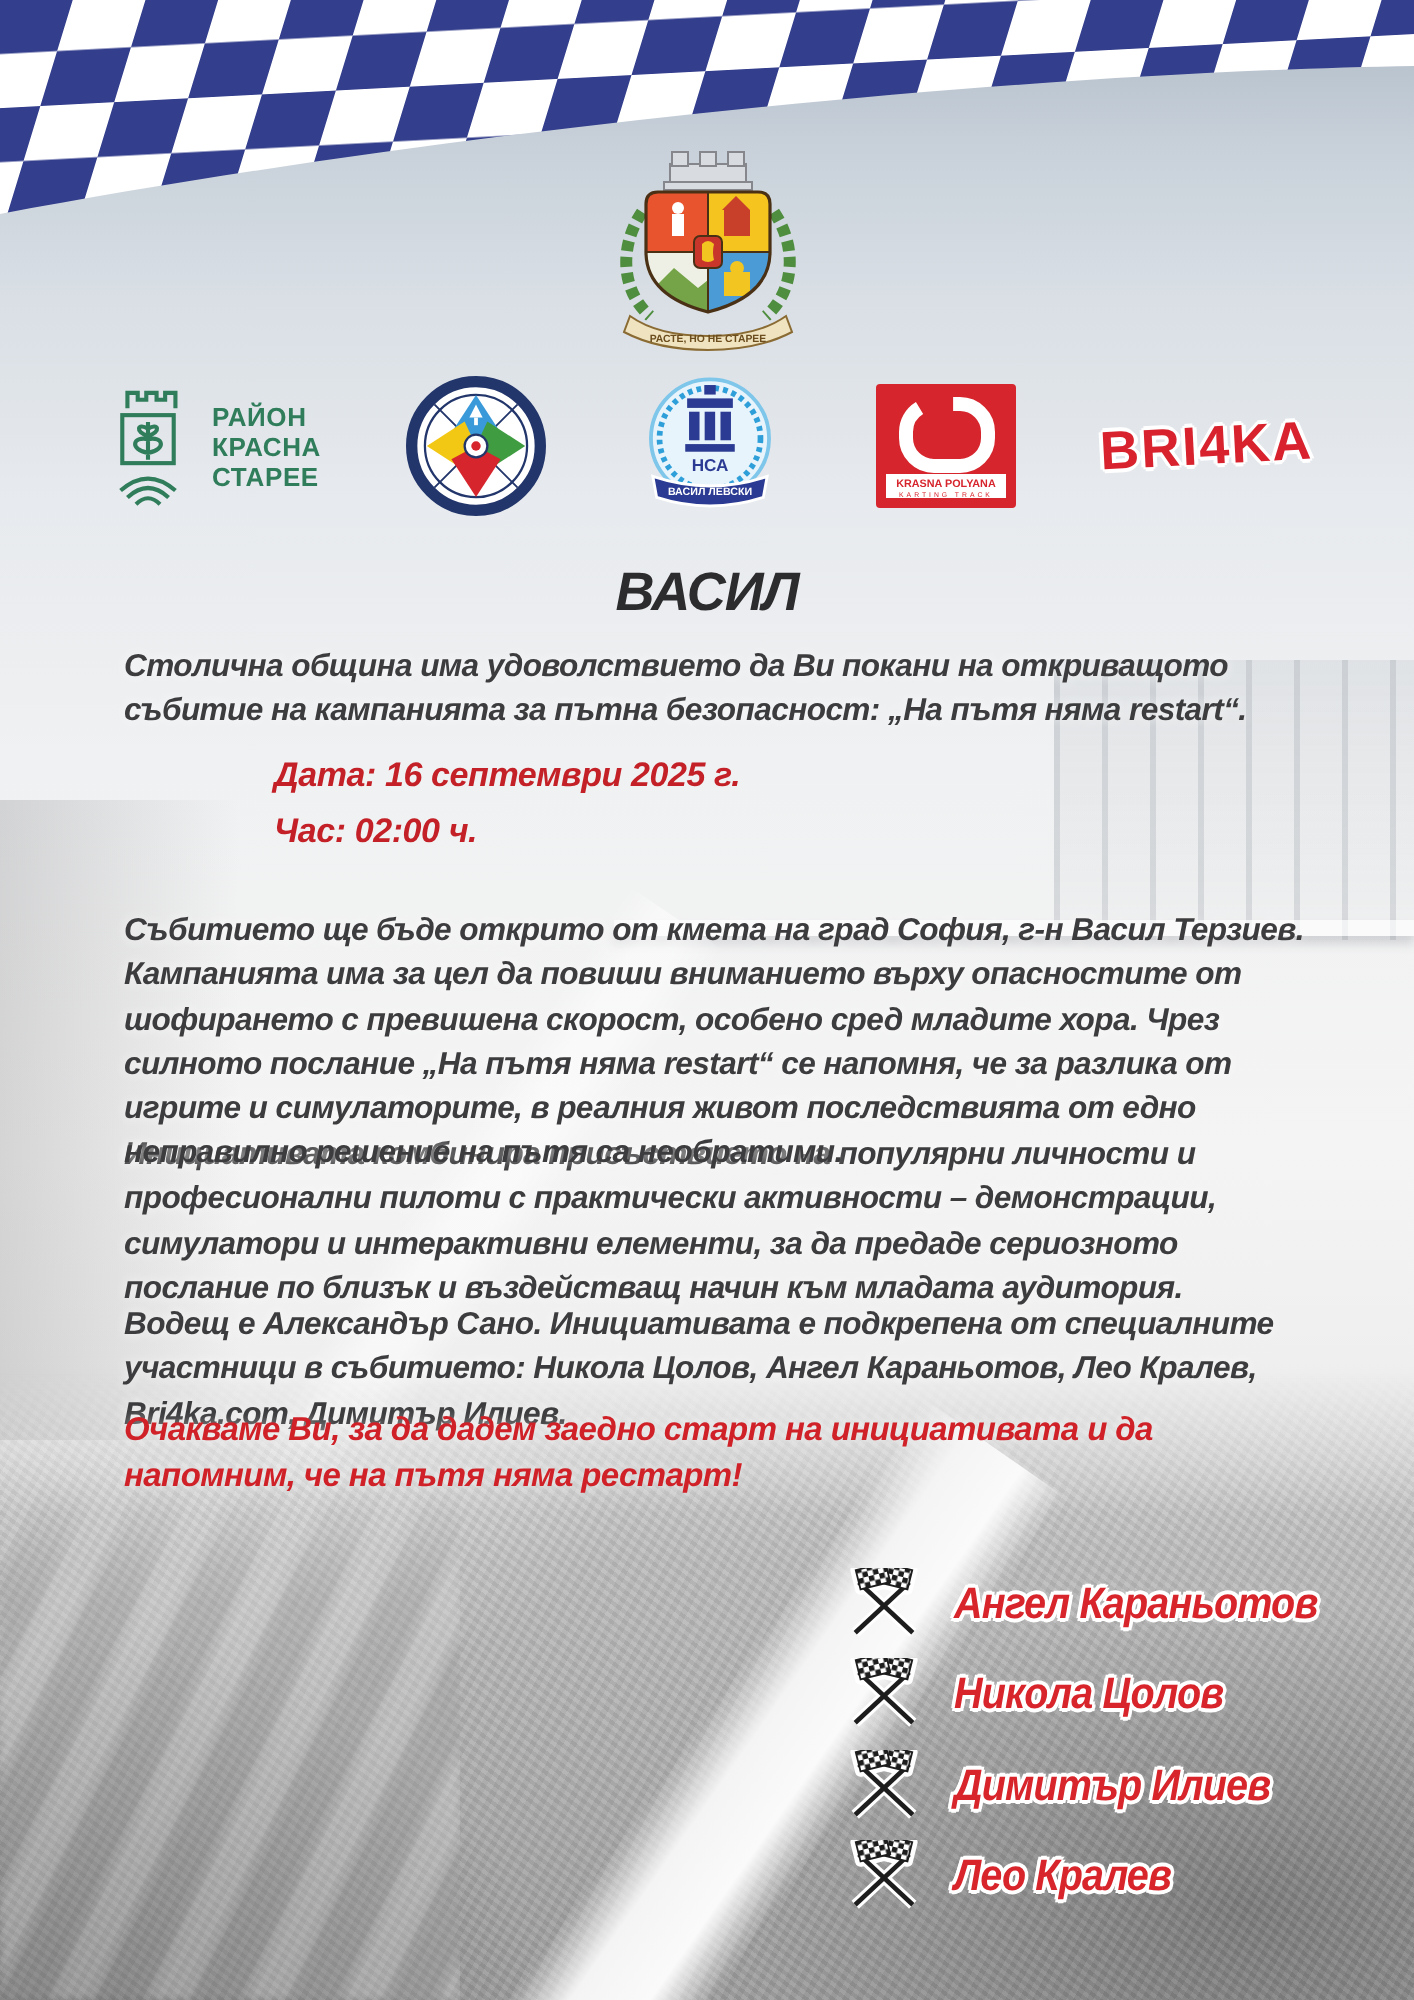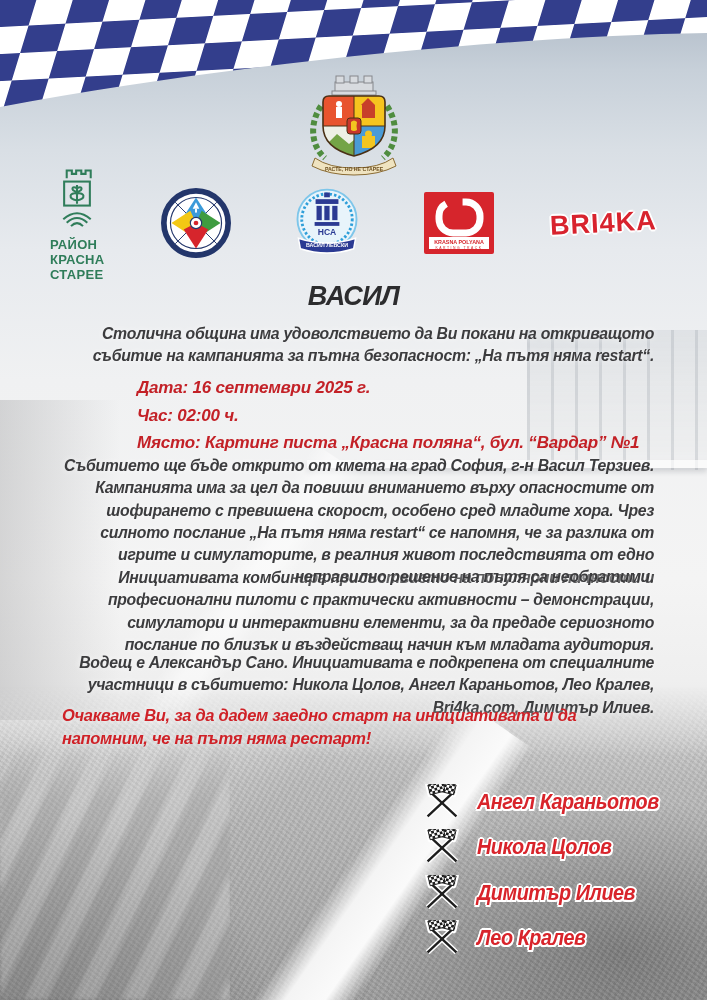--- a/index.html
+++ b/index.html
@@ -36,30 +36,30 @@
   .finish-stripe{position:absolute;left:348px;top:690px;width:82px;height:380px;
     background:linear-gradient(90deg,rgba(255,255,255,.05),#f4f4f4 30%,#fafafa 70%,rgba(255,255,255,.05));
     transform:rotate(35deg);}
   
   .band{position:absolute;top:0;left:0;width:707px;height:118px;}
   
   .crest{position:absolute;top:74px;left:50%;margin-left:-55px;width:110px;height:102px;}
   
   .logos{position:absolute;top:184px;left:50px;right:50px;height:78px;
     display:flex;align-items:center;justify-content:space-between;}
-  .kp-logo{display:flex;align-items:center;gap:8px;flex-direction:column;}
+  .kp-logo{display:flex;align-items:center;gap:8px;}
   .kp-text{color:#2f7d5a;font-weight:700;font-size:13px;line-height:15px;letter-spacing:.3px;}
   .bri4ka{font-size:27px;font-weight:800;color:#d8232e;letter-spacing:1px;transform:rotate(-3deg);
     text-shadow:2px 0 0 #fff,-2px 0 0 #fff,0 2px 0 #fff,0 -2px 0 #fff,1px 1px 0 #fff,-1px -1px 0 #fff,1px -1px 0 #fff,-1px 1px 0 #fff;}
   
   .title{position:absolute;top:281px;left:0;width:100%;text-align:center;
     font-size:27px;font-weight:800;font-style:italic;color:#2c2c2e;letter-spacing:-.5px;}
   .para{position:absolute;left:62px;width:592px;font-style:italic;font-weight:700;
     font-size:15.8px;line-height:22.3px;color:#3c3c3e;letter-spacing:-.3px;
-    text-shadow:0 0 6px rgba(255,255,255,.8);text-align:right;}
+    text-shadow:0 0 6px rgba(255,255,255,.8);}
   .p1{top:323px;}
   .details{position:absolute;left:137px;top:374px;font-style:italic;font-weight:700;
     font-size:17px;line-height:27.5px;color:#c32127;letter-spacing:-.2px;}
   .p2{top:455px;}
   .p3{top:567px;}
   .p4{top:652px;}
   .closing{position:absolute;left:62px;top:704px;width:600px;font-style:italic;font-weight:700;
     font-size:16.5px;line-height:23px;color:#cf2127;letter-spacing:-.3px;
     text-shadow:0 0 6px rgba(255,255,255,.7);}
   
@@ -201,21 +201,20 @@
     <div class="bri4ka">BRI4KA</div>
   </div>
 
   <div class="title">ВАСИЛ</div>
 
   <div class="para p1">Столична община има удоволствието да Ви покани на откриващото събитие на кампанията за пътна безопасност: „На пътя няма restart“.</div>
 
   <div class="details">
     <div>Дата: 16 септември 2025 г.</div>
     <div>Час: 02:00 ч.</div>
-    <div>Място: Картинг писта „Красна поляна“, бул. “Вардар” №1</div>
   </div>
 
   <div class="para p3">Инициативата комбинира присъствието на популярни личности и професионални пилоти с практически активности – демонстрации, симулатори и интерактивни елементи, за да предаде сериозното послание по близък и въздействащ начин към младата аудитория.</div>
   <div class="para p2">Събитието ще бъде открито от кмета на град София, г-н Васил Терзиев. Кампанията има за цел да повиши вниманието върху опасностите от шофирането с превишена скорост, особено сред младите хора. Чрез силното послание „На пътя няма restart“ се напомня, че за разлика от игрите и симулаторите, в реалния живот последствията от едно неправилно решение на пътя са необратими.</div>
   <div class="para p4">Водещ е Александър Сано. Инициативата е подкрепена от специалните участници в събитието: Никола Цолов, Ангел Караньотов, Лео Кралев, Bri4ka.com, Димитър Илиев.</div>
 
   <div class="closing">Очакваме Ви, за да дадем заедно старт на инициативата и да напомним, че на пътя няма рестарт!</div>
 
 
   <div class="guests">

